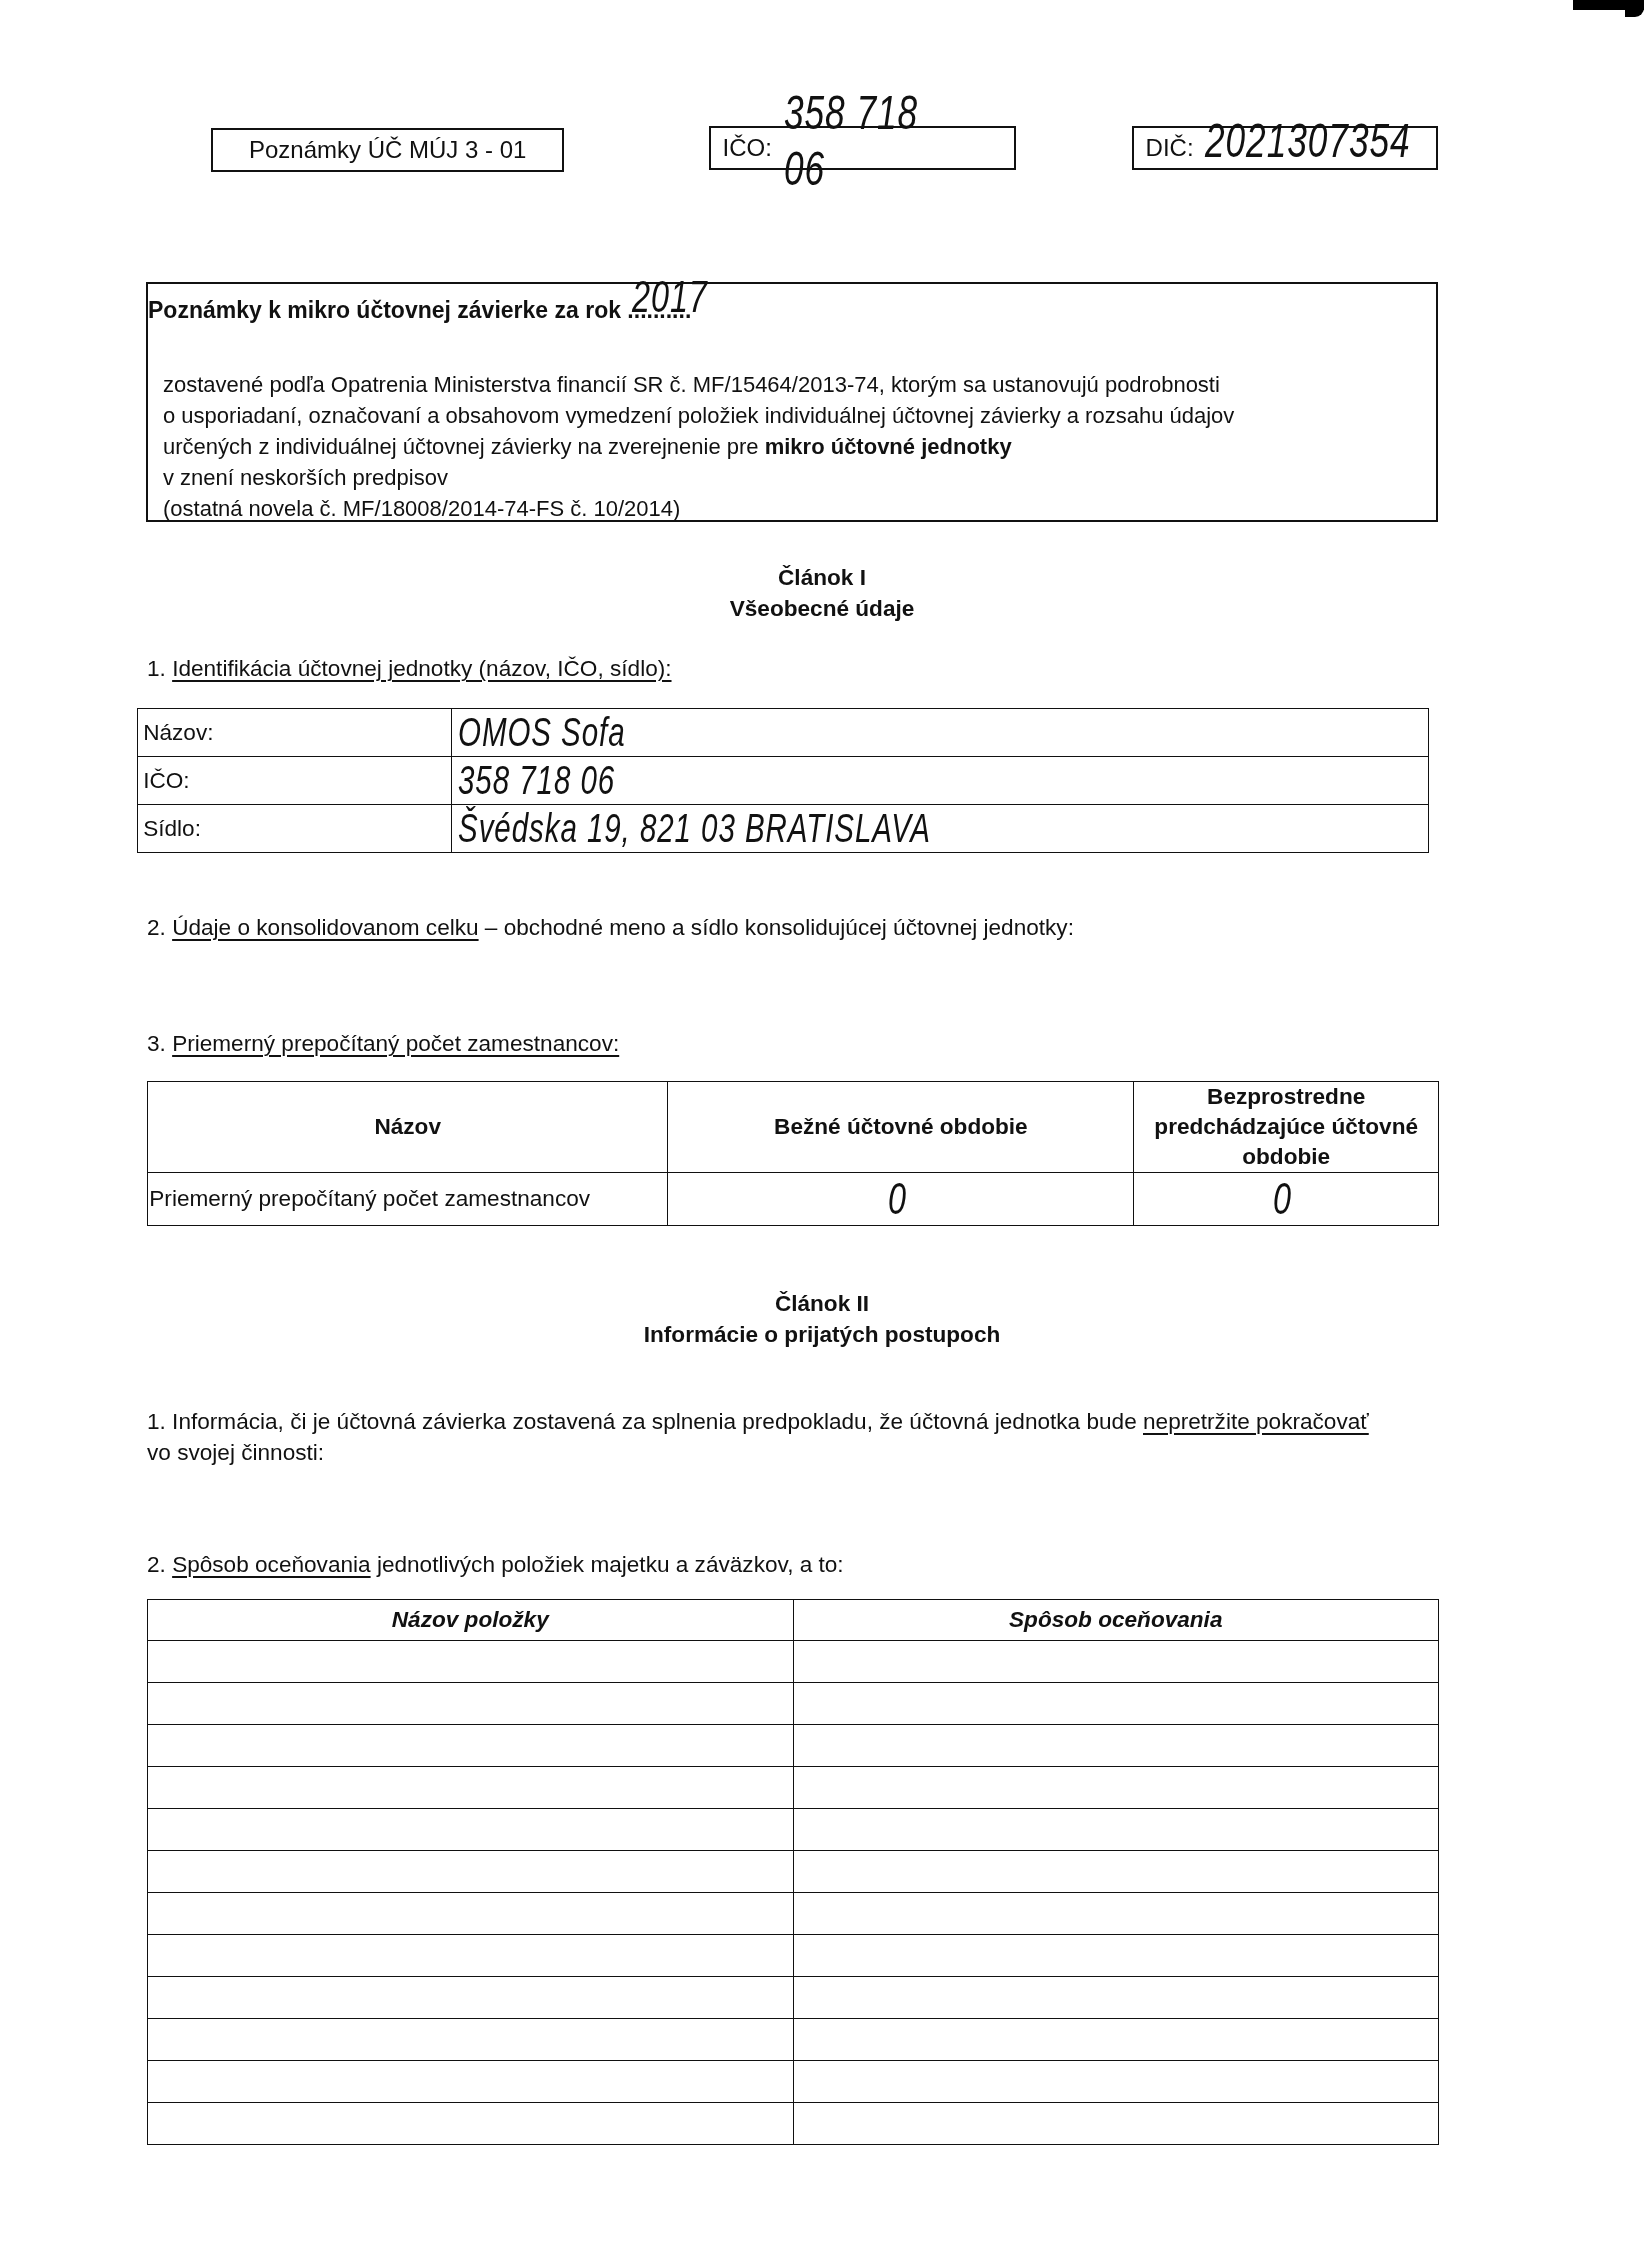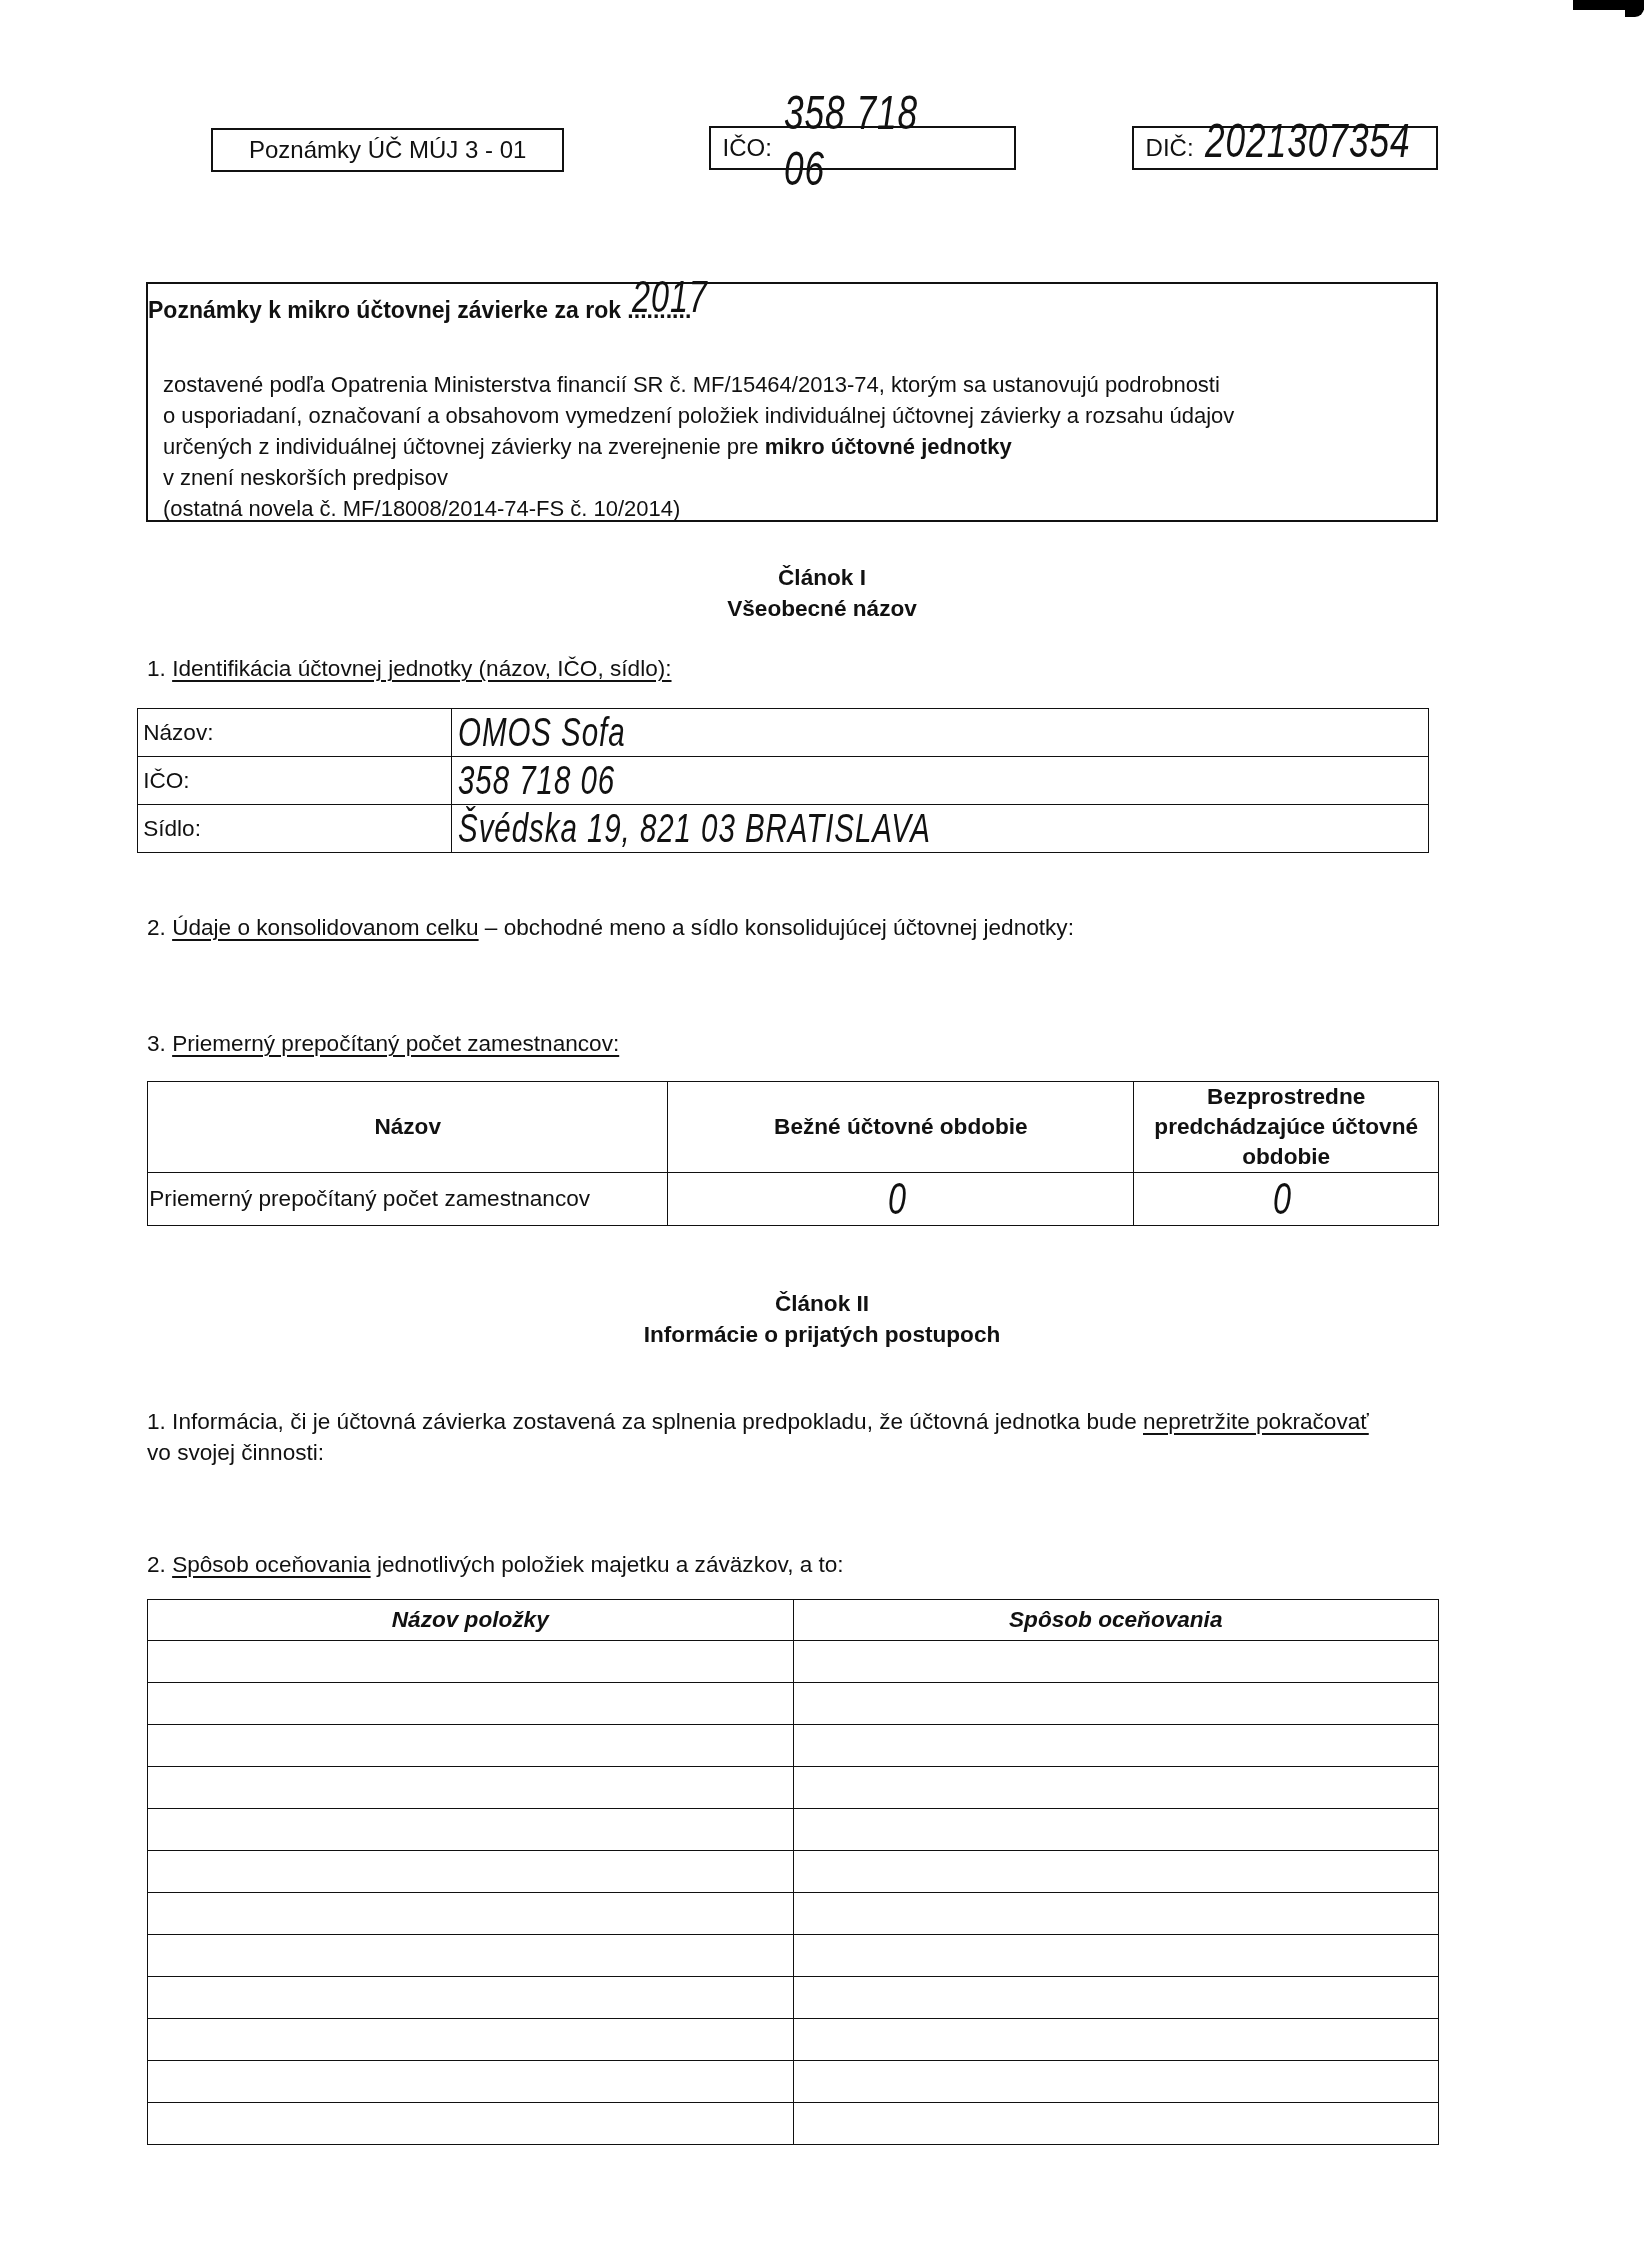--- a/index.html
+++ b/index.html
@@ -65,21 +65,21 @@
     <div>zostavené podľa Opatrenia Ministerstva financií SR č. MF/15464/2013-74, ktorým sa ustanovujú podrobnosti</div>
     <div>o usporiadaní, označovaní a obsahovom vymedzení položiek individuálnej účtovnej závierky a rozsahu údajov</div>
     <div><span>určených z individuálnej účtovnej závierky na zverejnenie pre </span><b>mikro účtovné jednotky</b></div>
     <div>v znení neskorších predpisov</div>
     <div>(ostatná novela č. MF/18008/2014-74-FS č. 10/2014)</div>
   </div>
 </div>
 
 <div class="abs center-h" style="top:562px;left:0;">
   <div>Článok I</div>
-  <div>Všeobecné názov</div>
+  <div>Všeobecné údaje</div>
 </div>
 
 <div class="abs para" style="left:147px;top:653px;">
   <span>1.</span> <span class="u">Identifikácia účtovnej jednotky (názov, IČO, sídlo):</span>
 </div>
 
 <table class="id-table" style="left:137px;top:708px;width:1292px;">
   <tbody>
       <tr>
     <td>Názov:</td>

